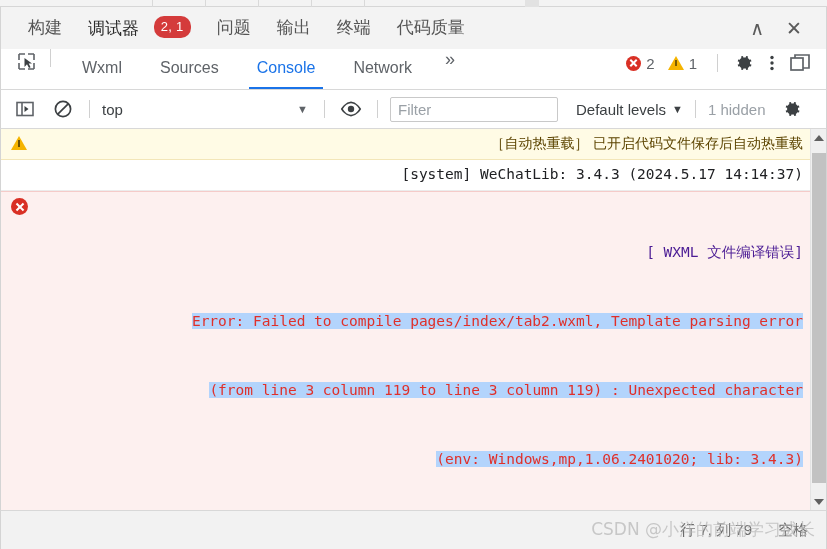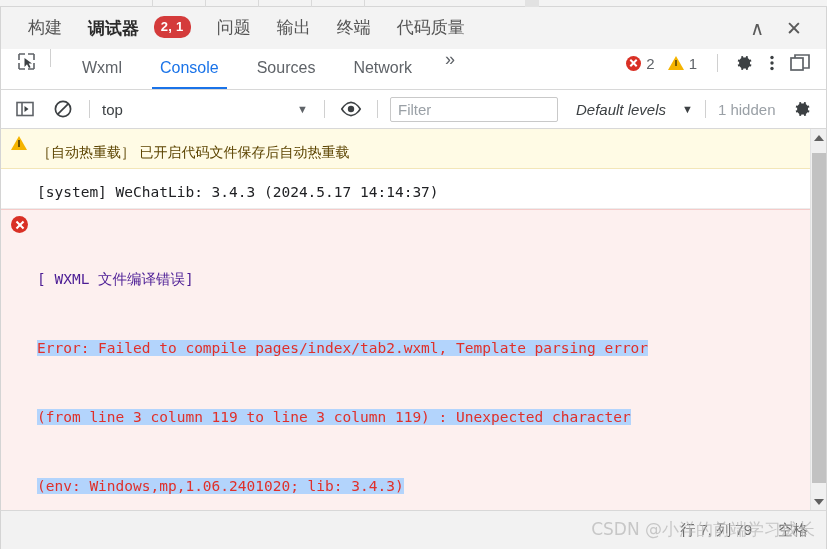--- a/index.html
+++ b/index.html
@@ -66,21 +66,20 @@
     color: #555555;
     padding: 0 0 2px 0;
     margin-left: 26px;
     cursor: default;
     white-space: nowrap;
     line-height: 1;
   }
   .panel-tab.first { margin-left: 27px; }
   .panel-tab.active {
     color: #2b2b2b;
-    font-weight: bold;
   }
   .panel-tab.active::after {
     content: "";
     position: absolute;
     left: 2px;
     right: 2px;
     bottom: -12px;
     height: 2px;
     background: #6e6e6e;
   }
@@ -247,27 +246,26 @@
     color: #9aa0a6;
     font-family: "Liberation Sans", sans-serif;
     padding: 0 7px;
     box-sizing: border-box;
     outline: none;
   }
   .filter-input::placeholder { color: #9aa0a6; opacity: 1; }
   .levels {
     display: flex;
     align-items: center;
-    gap: 16px;
+    gap: 6px;
     font-size: 15px;
     color: #3c4043;
     margin-left: 18px;
     cursor: default;
     white-space: nowrap;
-    font-style: italic;
   }
   .levels .caret { font-size: 11px; }
   .hidden-count {
     font-size: 15px;
     color: #9aa0a6;
     white-space: nowrap;
   }
 
   
   .console-body {
@@ -284,26 +282,27 @@
   .msg-scroll {
     position: absolute;
     top: 0; left: 0;
     width: 810px;
     height: 381px;
     overflow: hidden;
   }
   .msg {
     position: relative;
     border-bottom: 1px solid #ececec;
-    padding: 12px 0 4px 0;
+    padding: 3px 0 4px 0;
     font-family: "DejaVu Sans Mono", monospace;
     font-size: 14.5px;
     line-height: 23px;
     color: #202124;
     box-sizing: border-box;
+    text-align: right;
   }
   .msg .gutter {
     position: absolute;
     left: 10px;
     top: 5px;
     width: 18px;
     height: 18px;
   }
   .msg .body {
     padding-left: 36px;
@@ -481,25 +480,25 @@
       <svg width="19" height="19" viewBox="0 0 19 19" aria-hidden="true">
         <path d="M2 2 h6 M2 2 v6 M17 2 h-6 M17 2 v6 M2 17 h6 M2 17 v-6 M17 17 h-6 M17 17 v-6" stroke="#5f6368" stroke-width="1.6" fill="none"></path>
         <path d="M7.5 6 L7.5 15 L10 12.3 L12 16 L13.6 15.2 L11.7 11.6 L15 11.4 Z" fill="#3c4043"></path>
       </svg>
     </div>
     <div class="vsep"></div>
 
     <div class="dt-tab">
       <span>Wxml</span>
     </div>
+    <div class="dt-tab">
+      <span>Sources</span>
+    </div>
     <div class="dt-tab active">
       <span>Console</span>
-    </div>
-    <div class="dt-tab">
-      <span>Sources</span>
     </div>
     <div class="dt-tab">
       <span>Network</span>
     </div>
     <div class="dt-more">»</div>
 
     <div class="dt-right">
       <div class="count-group">
         <span class="err-dot"></span>
         <span class="num">2</span>

